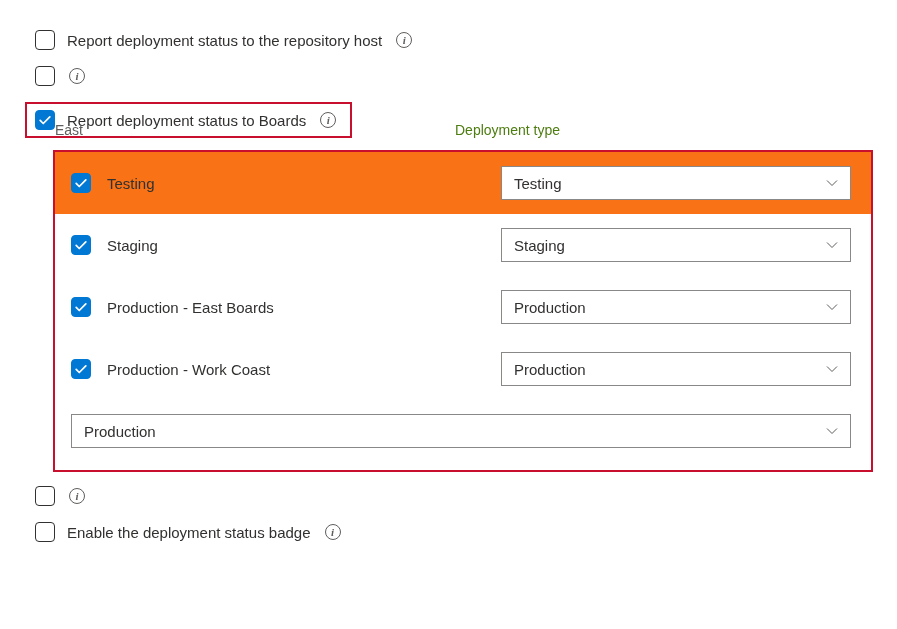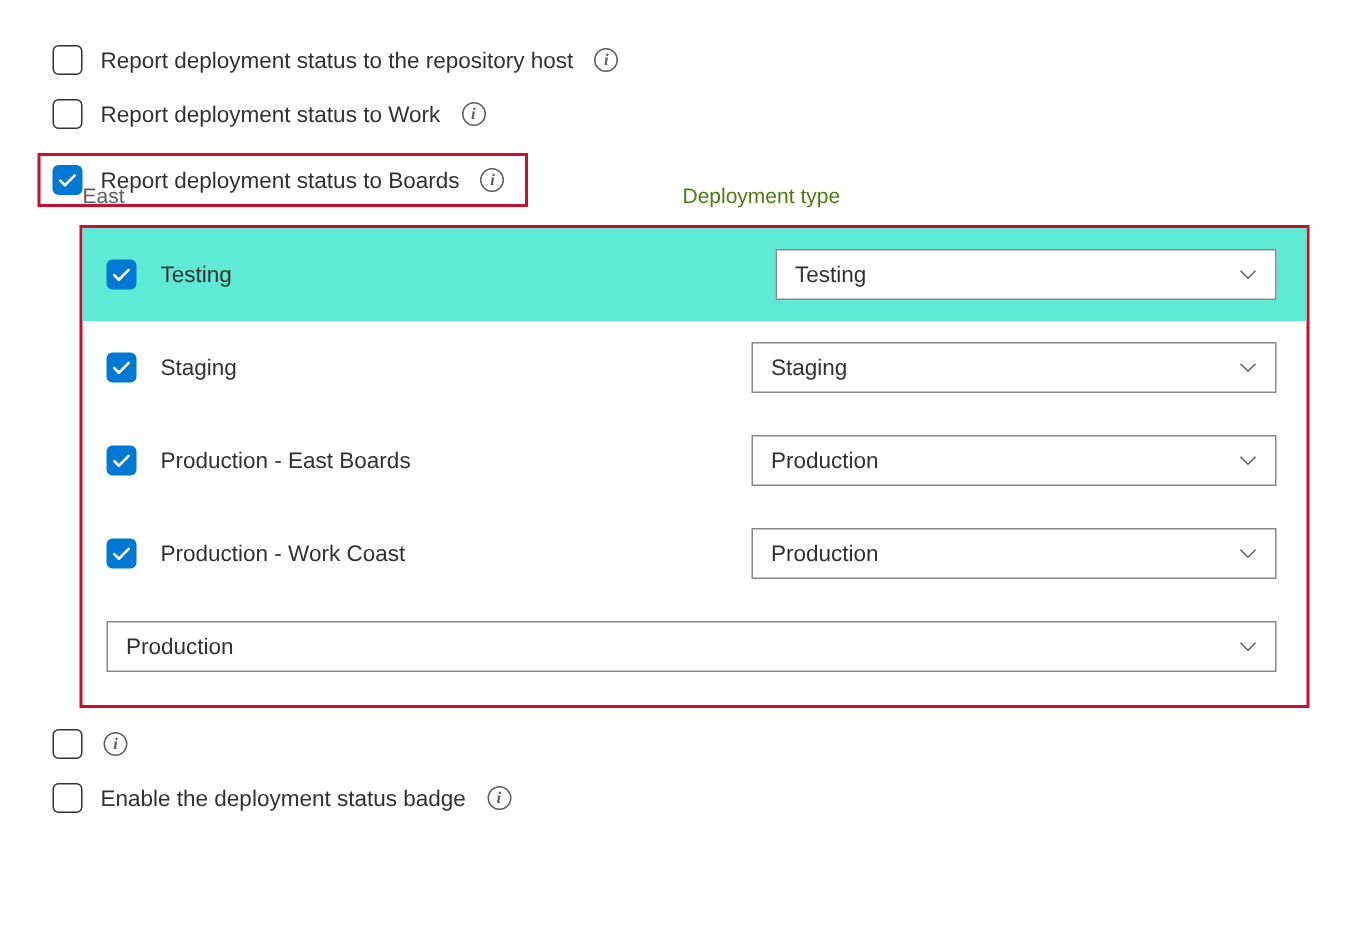--- a/index.html
+++ b/index.html
@@ -83,21 +83,21 @@
   }
   .stage-headers .col2 {
     font-size: 14px;
     color: #4d7c0f;
   }
   .stage-row {
     display: flex;
     align-items: center;
     padding: 14px 16px;
   }
-  .stage-row.shaded { background: #5eead4; gap: 16px; }
+  .stage-row.shaded { background: #f97316; }
   .stage-row .col1 {
     display: flex;
     align-items: center;
     gap: 16px;
     width: 430px;
   }
   .stage-row .col2 { flex: 1; padding-right: 4px; }
   .stage-name { font-size: 15px; color: #323130; }
   .select {
     position: relative;
@@ -127,21 +127,20 @@
     
   </div>
   <span class="opt-label">Report deployment status to the repository host</span>
   <span class="info-icon">i</span>
 </div>
 
 <div class="opt-row">
   <div class="checkbox">
     
   </div>
-  <span class="opt-label">Report deployment status to Work</span>
   <span class="info-icon">i</span>
 </div>
 
 <div class="highlight-row">
   <div class="opt-row">
     <div class="checkbox checked">
       <svg viewBox="0 0 16 16">
           <path d="M13.5 4.5 6 12 2.5 8.5" stroke="#fff" stroke-width="2" fill="none" stroke-linecap="round" stroke-linejoin="round"></path>
         </svg>
     </div>

